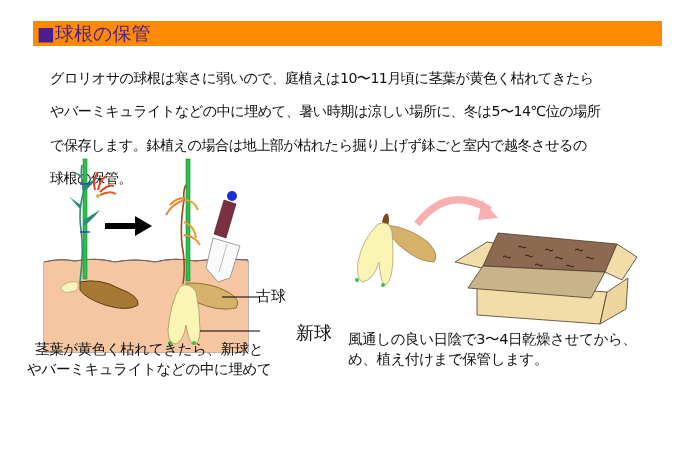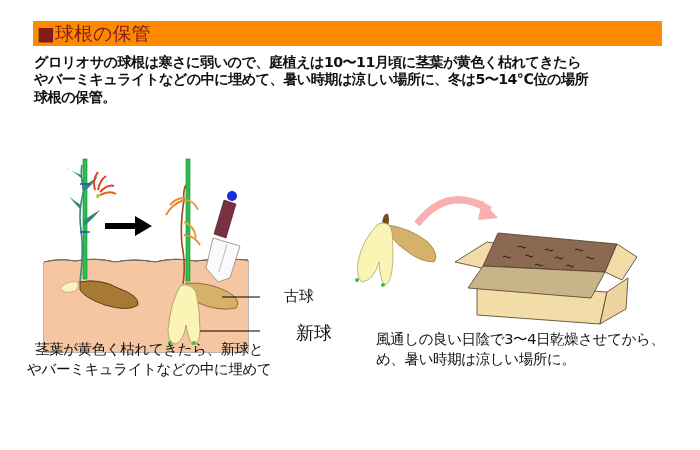--- a/index.html
+++ b/index.html
@@ -4,47 +4,48 @@
   <style>
     html, body { margin: 0; padding: 0; background: #ffffff; }
     body {
       width: 700px; height: 450px; position: relative; overflow: hidden;
       font-family: "DejaVu Sans", "Liberation Sans", sans-serif;
       color: #111;
     }
     .header-bar {
       position: absolute; left: 33px; top: 21px; width: 629px; height: 25px;
       background: #FF8A00;
-      color: #7f1d1d; font-size: 19px; line-height: 25px;
+      color: #4c1d95; font-size: 19px; line-height: 25px;
       padding-left: 4px; box-sizing: border-box; letter-spacing: 0px;
     }
     .intro {
       position: absolute; left: 34px; top: 54px; width: 640px;
       font-size: 14.2px; line-height: 17.4px; letter-spacing: -0.6px;
     }
-    .intro p { margin: 0; white-space: nowrap; font-weight: bold; }
+    .intro p { margin: 16px; white-space: nowrap; }
     .illus { position: absolute; }
     .label {
       position: absolute; font-size: 15px; letter-spacing: 0px;
     }
     .caption {
       position: absolute; font-size: 14.5px; line-height: 19.5px; letter-spacing: -0.4px;
     }
     .caption p { margin: 0; white-space: nowrap; }
   </style>
 </head>
 <body>
 
 <div class="header-bar">
   <span>■球根の保管</span>
 </div>
 
 <div class="intro">
   <p>グロリオサの球根は寒さに弱いので、庭植えは10〜11月頃に茎葉が黄色く枯れてきたら</p>
   <p>やバーミキュライトなどの中に埋めて、暑い時期は涼しい場所に、冬は5〜14℃位の場所</p>
+  <p>で保存します。鉢植えの場合は地上部が枯れたら掘り上げず鉢ごと室内で越冬させるの</p>
   <p>球根の保管。</p>
 </div>
 
 <svg class="illus" style="left:0; top:150px;" width="260" height="205" viewBox="0 150 260 205">
 
   <path d="M44 262 Q60 258 75 261 Q95 257 115 262 Q135 258 155 262 Q175 257 195 261 Q220 258 248 260 L248 352 L44 352 Z" fill="#F5C6A1" stroke="#7a6a60" stroke-width="1"></path>
   <rect x="44" y="262" width="204" height="90" fill="#F5C6A1"></rect>
   <path d="M44 262 Q60 258 75 261 Q95 257 115 262 Q135 258 155 262 Q175 257 195 261 Q220 258 248 260" fill="none" stroke="#6f6560" stroke-width="1"></path>
 
   <path d="M80 282 Q100 278 118 288 Q140 296 138 305 Q128 312 105 305 Q85 298 80 290 Z" fill="#A87835" stroke="#5c3d14" stroke-width="1"></path>
@@ -90,21 +91,21 @@
     <path d="M224 200 L236 204 L226 238 L214 234 Z" fill="#7A3040" stroke="#3a1520" stroke-width="0.6"></path>
     <circle cx="232" cy="196" r="5" fill="#1A2ED8"></circle>
     <path d="M213 238 L240 246 L230 278 L218 282 L206 268 Z" fill="#FAFAFA" stroke="#888" stroke-width="0.8"></path>
     <path d="M227 244 L219 272" stroke="#aaa" stroke-width="0.8"></path>
   </g>
 
   <line x1="222" y1="297" x2="260" y2="297" stroke="#000" stroke-width="1"></line>
   <line x1="200" y1="331" x2="260" y2="331" stroke="#000" stroke-width="1"></line>
 </svg>
 
-<div class="label" style="left:284px; top:287px;">古球</div>
+<div class="label" style="left:256px; top:287px;">古球</div>
 <div class="label" style="left:272px; top:321px; font-size:18px;margin-left:24px;">新球</div>
 
 <div class="caption" style="left:27px; top:340px;text-align:center;">
   <p>茎葉が黄色く枯れてきたら、新球と</p>
   <p>やバーミキュライトなどの中に埋めて</p>
 </div>
 
 <svg class="illus" style="left:340px; top:180px;" width="320" height="145" viewBox="340 180 320 145">
 
   <path d="M417 224 Q448 184 490 210" fill="none" stroke="#F7AFAF" stroke-width="7"></path>
@@ -130,16 +131,16 @@
       <path d="M525 256 q2 -2 4 0 q2 2 4 0"></path>
       <path d="M555 258 q2 -2 4 0 q2 2 4 0"></path>
       <path d="M586 258 q2 -2 4 0 q2 2 4 0"></path>
       <path d="M503 257 q2 -2 4 0 q2 2 4 0"></path>
       <path d="M535 265 q2 -2 4 0 q2 2 4 0"></path>
       <path d="M566 266 q2 -2 4 0 q2 2 4 0"></path>
     </g>
   </g>
 </svg>
 
-<div class="caption" style="left:376px; top:330px;">
+<div class="caption" style="left:348px; top:330px;">
   <p>風通しの良い日陰で3〜4日乾燥させてから、</p>
-  <p>め、暑い時期は涼しい場所に。</p>
+  <p>め、植え付けまで保管します。</p>
 </div>
 
 </body></html>

